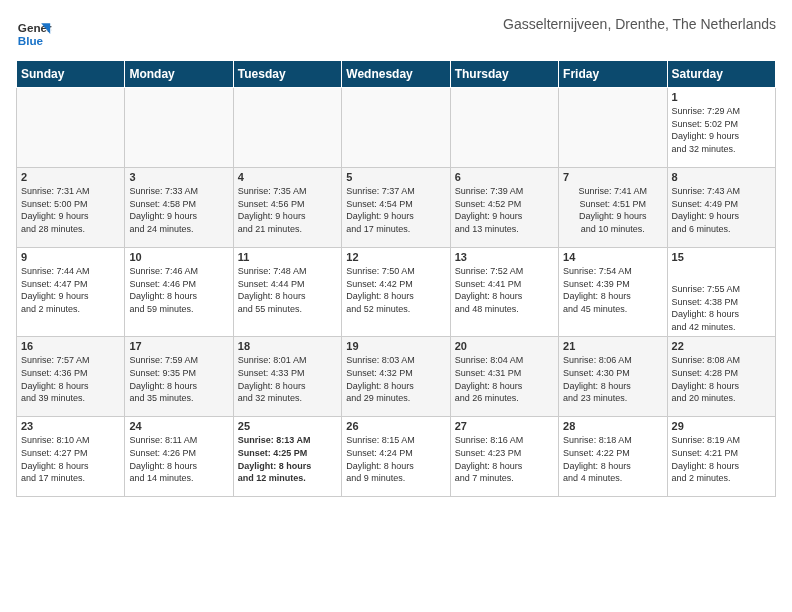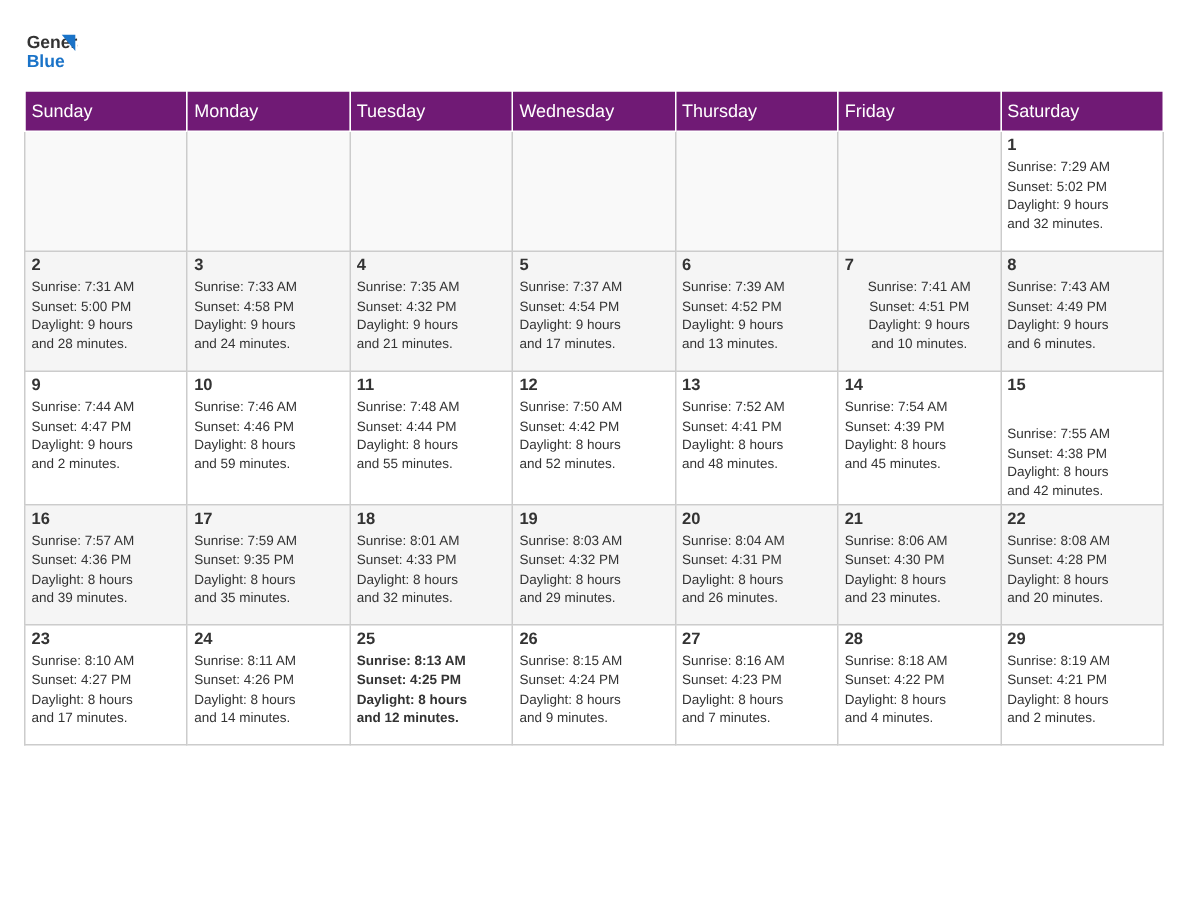--- a/index.html
+++ b/index.html
@@ -41,24 +41,24 @@
     .subtitle {
       font-size: 14px;
       color: #555;
     }
     table {
       width: 100%;
       border-collapse: collapse;
       table-layout: fixed;
     }
     thead th {
-      background: #701a75;
+      background: #0c4a6e;
       color: #fff;
       font-size: 12px;
-      font-weight: normal;
+      font-weight: bold;
       padding: 6px 4px;
       text-align: left;
       border: 1px solid #fff;
     }
     tbody td {
       border: 1px solid #ccc;
       vertical-align: top;
       padding: 3px 4px;
       min-height: 70px;
       height: 80px;
@@ -89,20 +89,21 @@
 <div class="page">
   <div class="header">
     <div class="logo">
       <svg class="logo-icon" viewBox="0 0 40 40">
         <text x="2" y="18" font-size="13" font-weight="bold" fill="#333">General</text>
         <text x="2" y="32" font-size="13" font-weight="bold" fill="#1a73c8">Blue</text>
         <polygon points="28,8 38,8 38,20" fill="#1a73c8"></polygon>
       </svg>
     </div>
     <div class="title-block">
+      <div class="subtitle">Gasselternijveen, Drenthe, The Netherlands</div>
     </div>
   </div>
 
   <table>
     <thead>
       <tr>
       <th>Sunday</th>
           <th>Monday</th>
           <th>Tuesday</th>
           <th>Wednesday</th>
@@ -138,21 +139,21 @@
           <td>
             <div class="day-number">3</div>
             <div class="day-info" style="white-space: pre-line;">Sunrise: 7:33 AM
 Sunset: 4:58 PM
 Daylight: 9 hours
 and 24 minutes.</div>
           </td>
           <td>
             <div class="day-number">4</div>
             <div class="day-info" style="white-space: pre-line;">Sunrise: 7:35 AM
-Sunset: 4:32 PM
+Sunset: 4:56 PM
 Daylight: 9 hours
 and 21 minutes.</div>
           </td>
           <td>
             <div class="day-number">5</div>
             <div class="day-info" style="white-space: pre-line;">Sunrise: 7:37 AM
 Sunset: 4:54 PM
 Daylight: 9 hours
 and 17 minutes.</div>
           </td>

